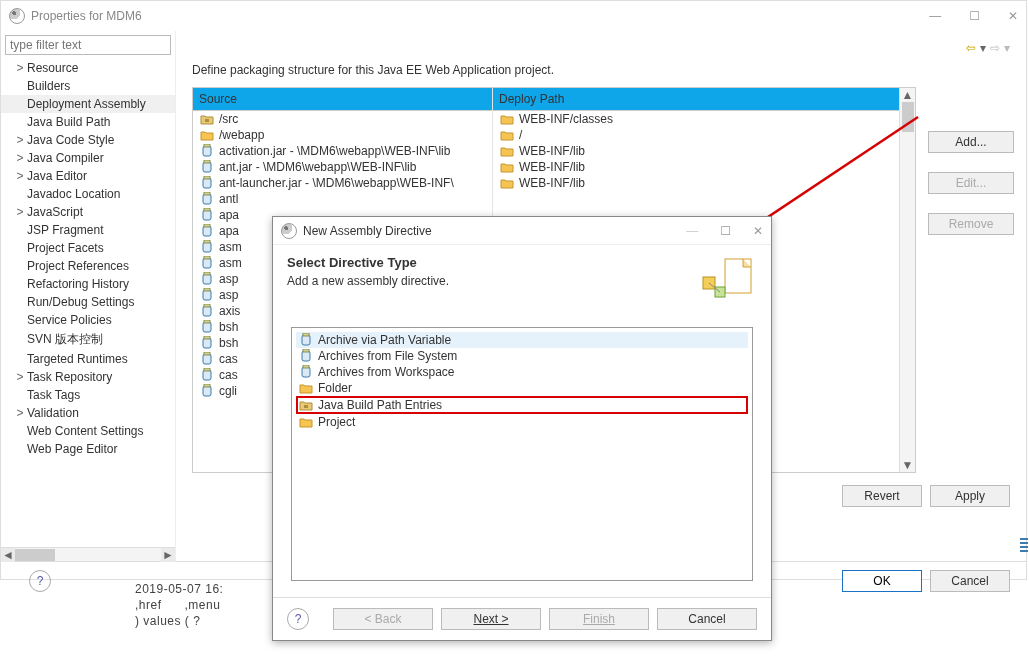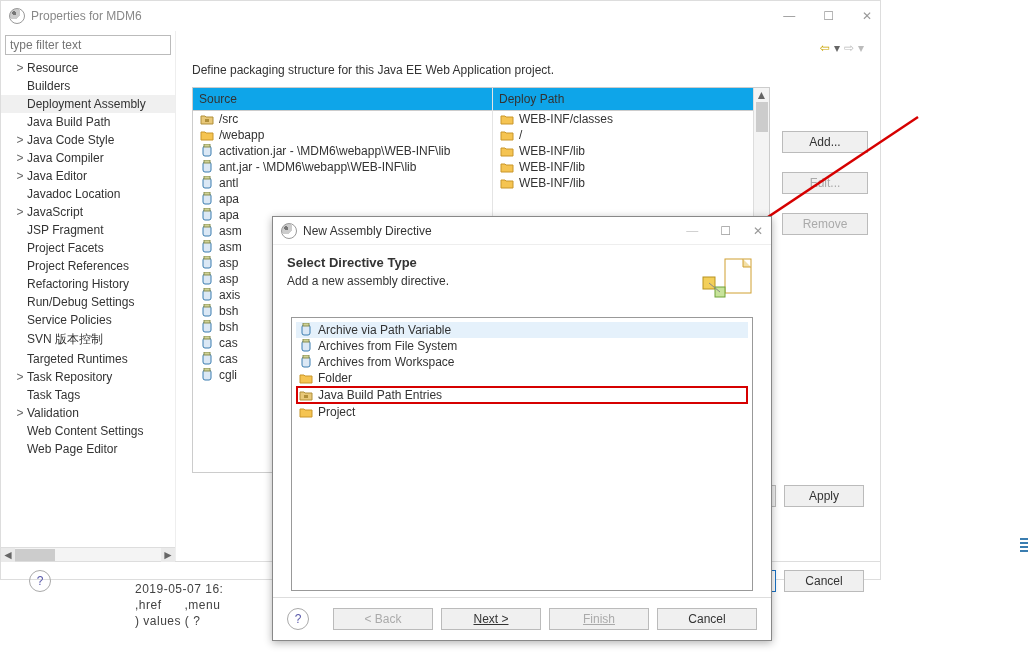--- a/index.html
+++ b/index.html
@@ -1,17 +1,17 @@
 <!DOCTYPE html>
 <html><head>
 <meta charset="utf-8">
 <style>
   * { box-sizing: border-box; margin: 0; padding: 0; font-family: "Segoe UI", Tahoma, sans-serif; font-size: 12px; }
   body { background: #fff; width: 1029px; height: 663px; overflow: hidden; position: relative; color: #333; }
-  .window { position: absolute; left: 0; top: 0; width: 881px; height: 580px; background: #fff; border: 1px solid #ddd; }
+  .window { position: absolute; left: 0; top: 0; width: 1027px; height: 580px; background: #fff; border: 1px solid #ddd; }
   .titlebar { height: 30px; display: flex; align-items: center; padding: 0 8px; color: #888; }
   .titlebar .app-icon { width: 16px; height: 16px; margin-right: 6px; background: radial-gradient(circle at 30% 30%, #777 2px, #ccc 2px 6px, #fff 6px); border-radius: 50%; border:1px solid #999; }
   .win-controls { margin-left: auto; display: flex; gap: 28px; color: #999; }
   .content { display: flex; height: 530px; }
   .sidebar { width: 175px; border-right: 1px solid #eee; display:flex; flex-direction:column; }
   .filter { margin: 4px; }
   .filter input { width: 100%; border: 1px solid #bbb; padding: 2px 4px; color:#999; }
   .tree { flex:1; overflow:auto; }
   .tree-item { display:flex; align-items:center; padding: 2px 4px 2px 14px; white-space:nowrap; cursor:default; }
   .tree-item .expand { width:10px; text-align:center; color:#666; margin-right:2px; }
@@ -49,21 +49,21 @@
   .bottom-btns .btn { width:80px; }
   .dialog-bottom { border-top:1px solid #ddd; display:flex; justify-content:flex-end; gap:8px; padding:8px 16px; align-items:center; }
   .btn.primary { border:1px solid #1a72c4; color:#000; background:#fff;margin-left:14px; }
   .help-circle { width:22px; height:22px; border:1px solid #aaa; border-radius:50%; display:flex; align-items:center; justify-content:center; color:#5a5aaa; margin-right:auto; margin-left:12px; }
   .modal { position:absolute; left:272px; top:216px; width:500px; height:425px; background:#fff; border:1px solid #888; box-shadow: 0 2px 8px rgba(0,0,0,.3); z-index:5; display:flex; flex-direction:column; }
   .modal .titlebar { height:28px; background:#fff; color:#333; border-bottom:1px solid #eee; }
   .modal .header { background:#fff; padding:10px 14px 8px 14px; display:flex; }
   .modal .header .txt { flex:1; }
   .modal .header h3 { font-size:13px; font-weight:bold; margin-bottom:4px; }
   .modal .header .decor { width:60px; height:48px; }
-  .modal .list-box { margin: 6px 18px; border:1px solid #999; flex:1; padding:4px; }
+  .modal .list-box { margin: 16px 18px; border:1px solid #999; flex:1; padding:4px; }
   .modal .list-box .row { padding:1px 2px; }
   .modal .list-box .row.selected { background:#e5f1fb; }
   .modal .list-box .row.highlighted { border:2px solid #d60000; padding:0 0; }
   .modal .wizard-btns { border-top:1px solid #ddd; display:flex; gap:8px; padding:10px 14px; align-items:center; }
   .modal .wizard-btns .spacer { flex:1; }
   .modal .wizard-btns .btn { width:100px; }
   .red-arrow { position:absolute; z-index:4; pointer-events:none; }
   .bg-text { position:absolute; left:135px; top:580px; font-family: Consolas, monospace; font-size:14px; color:#424242; white-space:pre; letter-spacing:.5px; }
   .mini-icon { position:absolute; right:1px; top:538px; width:8px; height:16px; background: repeating-linear-gradient(#3a7db0 0 2px, transparent 2px 4px); }
   .decor svg { display:block; }
@@ -239,20 +239,29 @@
                   </span>
                   <span>ant.jar - \MDM6\webapp\WEB-INF\lib</span>
                 </div>
                 <div class="row">
                   <span class="ico jar">
                     <svg width="12" height="14">
                       <rect x="2" y="2" width="8" height="10" rx="2" fill="#dbe8f5" stroke="#3a7db0"></rect>
                       <rect x="3" y="0" width="6" height="3" fill="#cfd295" stroke="#8a8f54"></rect>
                     </svg>
                   </span>
+                  <span>ant-launcher.jar - \MDM6\webapp\WEB-INF\</span>
+                </div>
+                <div class="row">
+                  <span class="ico jar">
+                    <svg width="12" height="14">
+                      <rect x="2" y="2" width="8" height="10" rx="2" fill="#dbe8f5" stroke="#3a7db0"></rect>
+                      <rect x="3" y="0" width="6" height="3" fill="#cfd295" stroke="#8a8f54"></rect>
+                    </svg>
+                  </span>
                   <span>antl</span>
                 </div>
                 <div class="row">
                   <span class="ico jar">
                     <svg width="12" height="14">
                       <rect x="2" y="2" width="8" height="10" rx="2" fill="#dbe8f5" stroke="#3a7db0"></rect>
                       <rect x="3" y="0" width="6" height="3" fill="#cfd295" stroke="#8a8f54"></rect>
                     </svg>
                   </span>
                   <span>apa</span>

